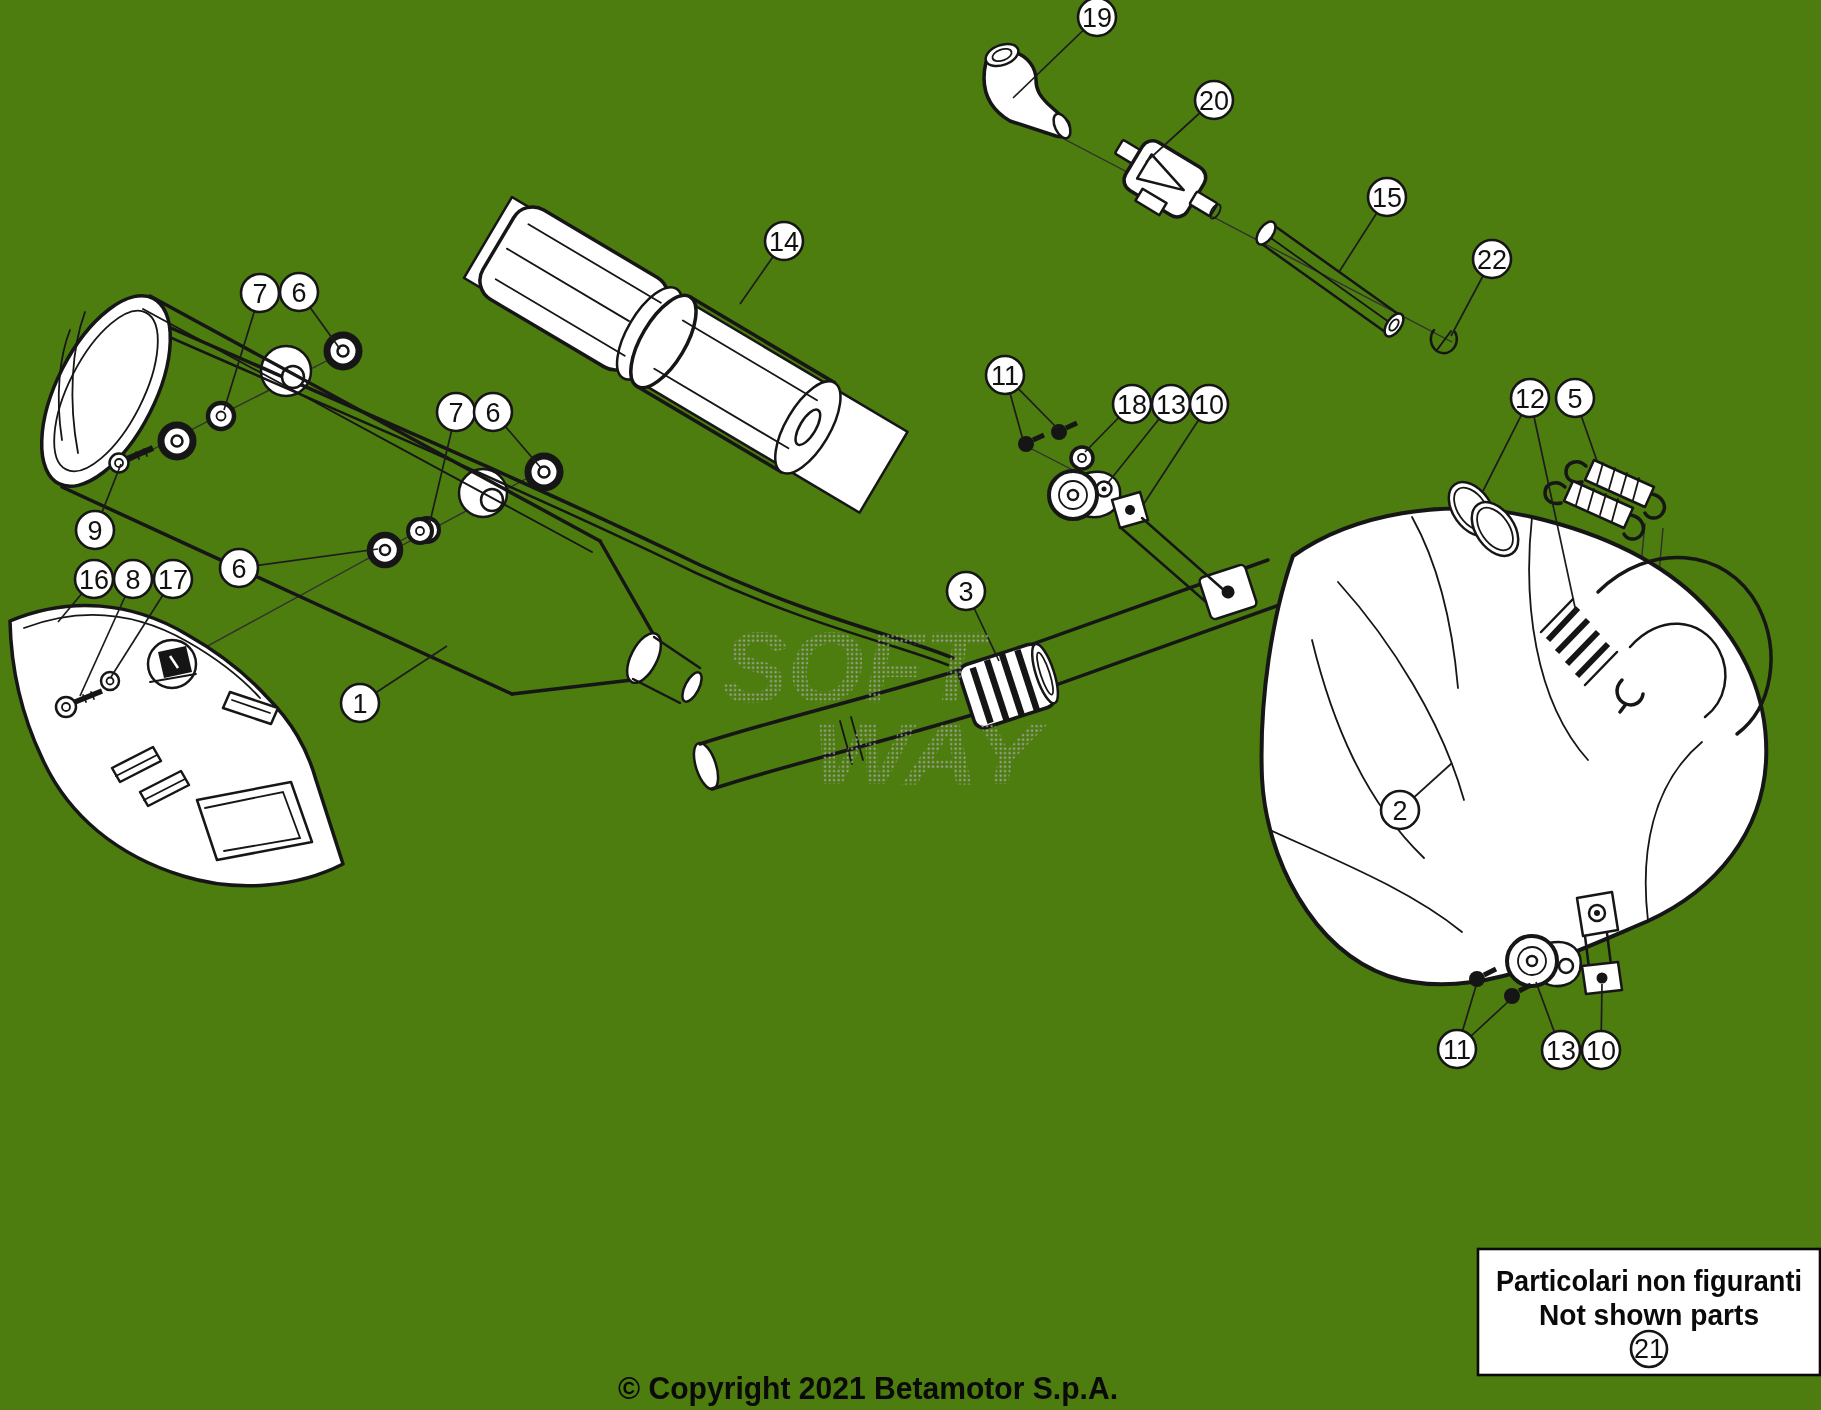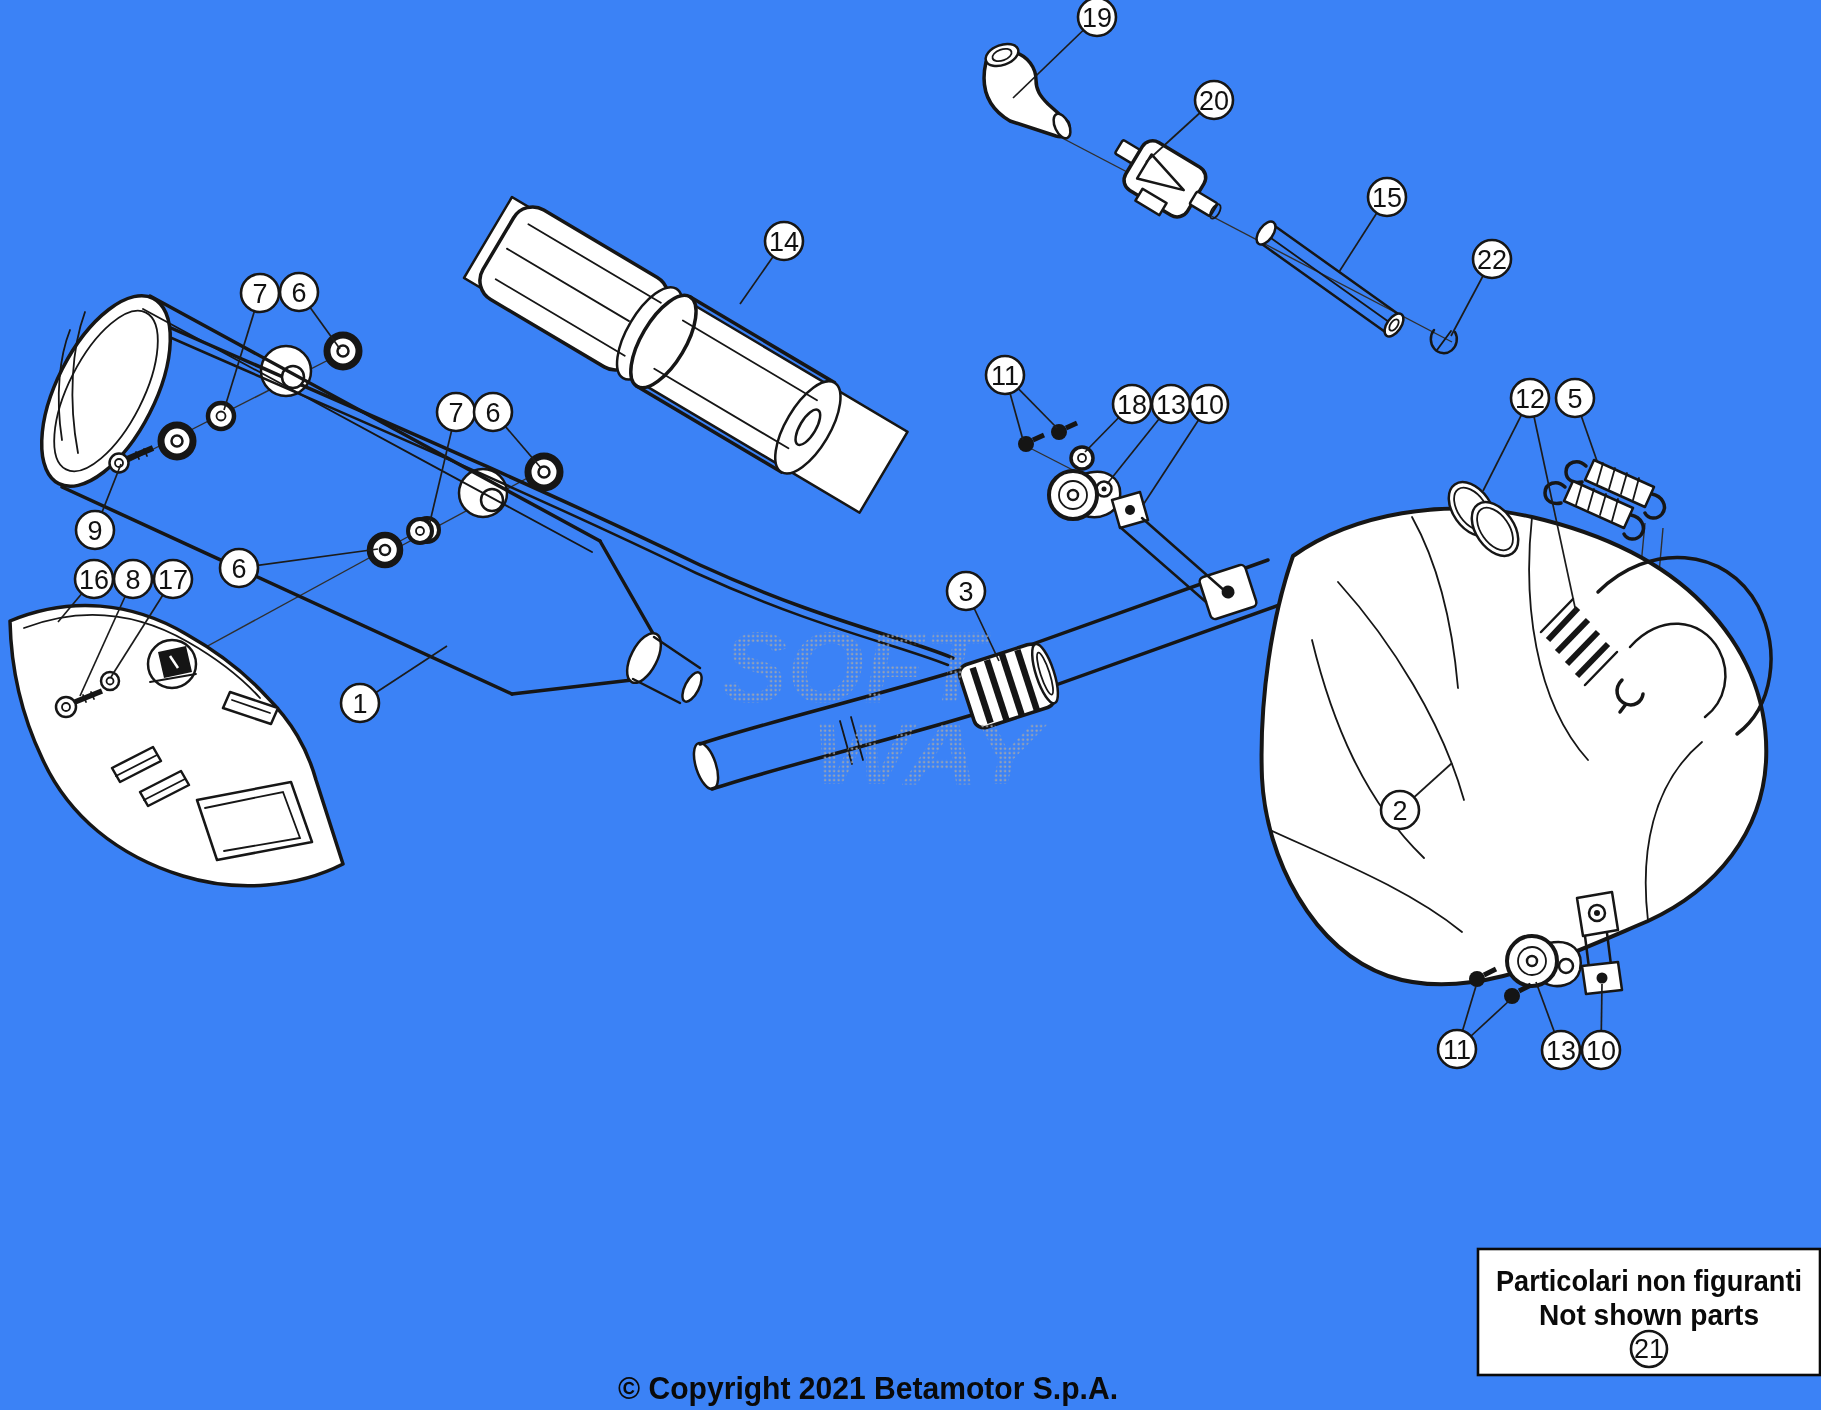--- a/index.html
+++ b/index.html
@@ -1,16 +1,16 @@
 <!DOCTYPE html>
 <html><head>
 <meta charset="utf-8">
 <style>
   html,body{margin:0;padding:0;background:#ffffff;}
-  .page{position:relative;width:1821px;height:1410px;background:#3b82f6;overflow:hidden;
+  .page{position:relative;width:1821px;height:1410px;background:#4d7c0f;overflow:hidden;
         font-family:"Liberation Sans",sans-serif;}
   svg{display:block}
   
   .outline{fill:#ffffff;stroke:#161616;stroke-width:3.5;stroke-linejoin:round;}
   .outline-thin{fill:#ffffff;stroke:#161616;stroke-width:2.5;stroke-linejoin:round;}
   .stroke{fill:none;stroke:#161616;stroke-width:3.5;stroke-linecap:round;}
   .stroke-med{fill:none;stroke:#161616;stroke-width:2.5;stroke-linecap:round;}
   .stroke-thin{fill:none;stroke:#161616;stroke-width:1.8;stroke-linecap:round;}
   .axis{fill:none;stroke:#2f2f2f;stroke-width:1.4;}
   .leader{fill:none;stroke:#1c1c1c;stroke-width:1.7;}

